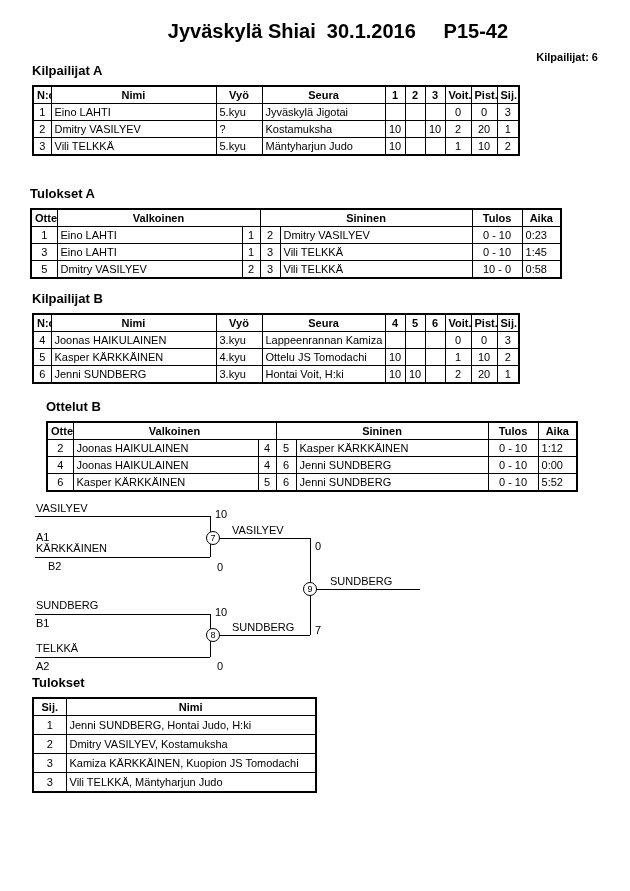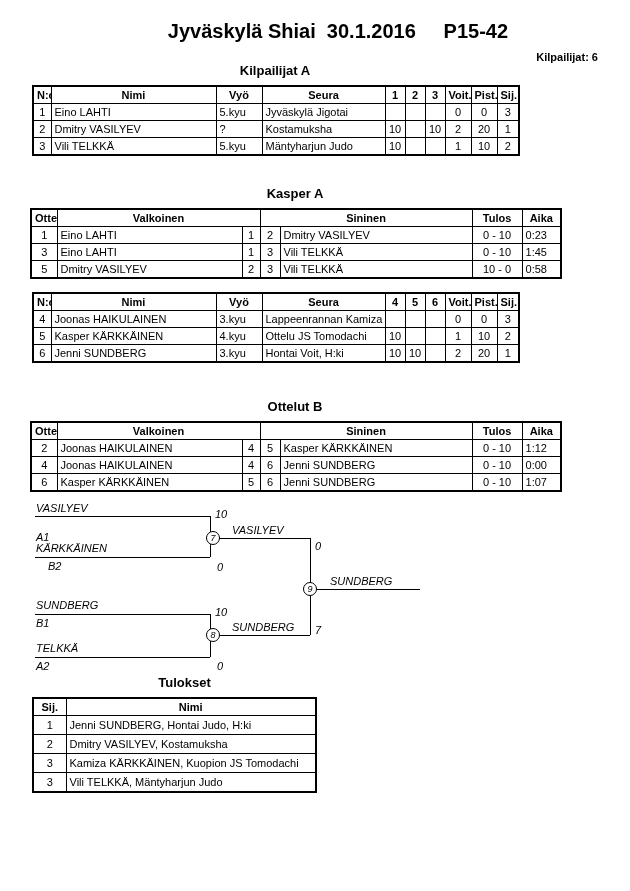--- a/index.html
+++ b/index.html
@@ -1,28 +1,28 @@
 <!DOCTYPE html>
 <html><head>
 <meta charset="utf-8">
 <style>
   html,body{margin:0;padding:0;}
   body{background:#fff;font-family:"Liberation Sans","DejaVu Sans",sans-serif;color:#000;}
   .page{position:relative;width:630px;height:891px;background:#fff;overflow:hidden;}
   .title{position:absolute;top:20px;left:0;width:620px;text-align:center;font-size:20px;font-weight:bold;white-space:pre;margin-left:28px;}
   .competitors{position:absolute;top:51px;right:32px;font-size:11px;font-weight:bold;}
   .sec{position:absolute;}
-  .sec-heading{font-size:13px;font-weight:bold;text-align:center;margin:0 0 7px 0;line-height:14px;}
+  .sec-heading{font-size:13px;font-weight:bold;text-align:left;margin:0 0 7px 0;line-height:14px;}
   table{border-collapse:collapse;table-layout:fixed;border:2px solid #000;background:#fff;}
   th,td{border:1px solid #000;font-size:11px;padding:0 3px;height:16px;overflow:hidden;white-space:nowrap;vertical-align:middle;}
   th{font-weight:bold;text-align:center;}
   td.c{text-align:center;}
   td.l{text-align:left;}
   .tulokset-table td{height:18px;}
-  .bracket{position:absolute;top:495px;left:0;width:630px;height:185px;font-style:italic;}
+  .bracket{position:absolute;top:495px;left:0;width:630px;height:185px;}
   .bk-name,.bk-slot,.bk-score{position:absolute;font-size:11px;line-height:12px;white-space:nowrap;}
   .bk-h{position:absolute;height:1px;background:#000;}
   .bk-v{position:absolute;width:1px;background:#000;}
   .bk-circle{position:absolute;width:14px;height:14px;box-sizing:border-box;border:1px solid #000;border-radius:50%;background:#fff;font-size:9px;line-height:12px;text-align:center;}
 </style>
 </head>
 <body>
 
 <div class="page">
 
@@ -93,21 +93,21 @@
           <td class="c"></td>
           <td class="c">1</td>
           <td class="c">10</td>
           <td class="c">2</td>
         </tr>
       </tbody>
     </table>
   </div>
 
   <div class="sec" style="top:187px;left:30px;width:530px">
-    <div class="sec-heading">Kasper A</div>
+    <div class="sec-heading">Tulokset A</div>
     <table style="width:530px">
       <colgroup>
           <col style="width:26px">
           <col style="width:185px">
           <col style="width:18px">
           <col style="width:20px">
           <col style="width:192px">
           <col style="width:50px">
           <col style="width:39px">
         </colgroup>
@@ -146,20 +146,21 @@
           <td class="c">3</td>
           <td class="l">Vili TELKKÄ</td>
           <td class="c">10 - 0</td>
           <td class="l">0:58</td>
         </tr>
       </tbody>
     </table>
   </div>
 
   <div class="sec" style="top:292px;left:32px;width:486px">
+    <div class="sec-heading">Kilpailijat B</div>
     <table style="width:486px">
       <colgroup>
           <col style="width:18px">
           <col style="width:165px">
           <col style="width:46px">
           <col style="width:123px">
           <col style="width:20px">
           <col style="width:20px">
           <col style="width:20px">
           <col style="width:26px">
@@ -214,21 +215,21 @@
           <td class="c">10</td>
           <td class="c"></td>
           <td class="c">2</td>
           <td class="c">20</td>
           <td class="c">1</td>
         </tr>
       </tbody>
     </table>
   </div>
 
-  <div class="sec" style="top:400px;left:30px;width:530px">
+  <div class="sec" style="top:400px;left:46px;width:530px">
     <div class="sec-heading">Ottelut B</div>
     <table style="width:530px">
       <colgroup>
           <col style="width:26px">
           <col style="width:185px">
           <col style="width:18px">
           <col style="width:20px">
           <col style="width:192px">
           <col style="width:50px">
           <col style="width:39px">
@@ -261,21 +262,21 @@
           <td class="c">0 - 10</td>
           <td class="l">0:00</td>
         </tr>
         <tr>
           <td class="c">6</td>
           <td class="l">Kasper KÄRKKÄINEN</td>
           <td class="c">5</td>
           <td class="c">6</td>
           <td class="l">Jenni SUNDBERG</td>
           <td class="c">0 - 10</td>
-          <td class="l">1:07</td>
+          <td class="l">5:52</td>
         </tr>
       </tbody>
     </table>
   </div>
 
   <div class="bracket">
 
     <div class="bk-name" style="left:36px;top:7px">VASILYEV</div>
     <div class="bk-h" style="left:35px;top:21px;width:175px"></div>
     <div class="bk-slot" style="left:36px;top:36px">A1</div>

